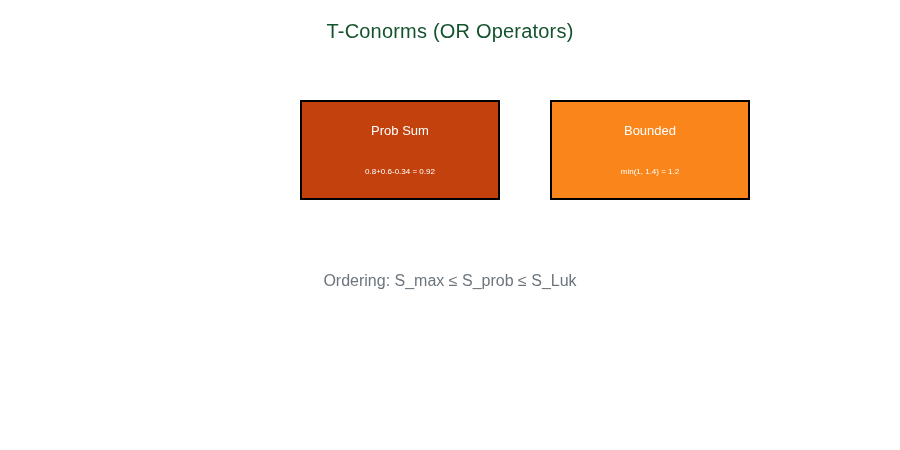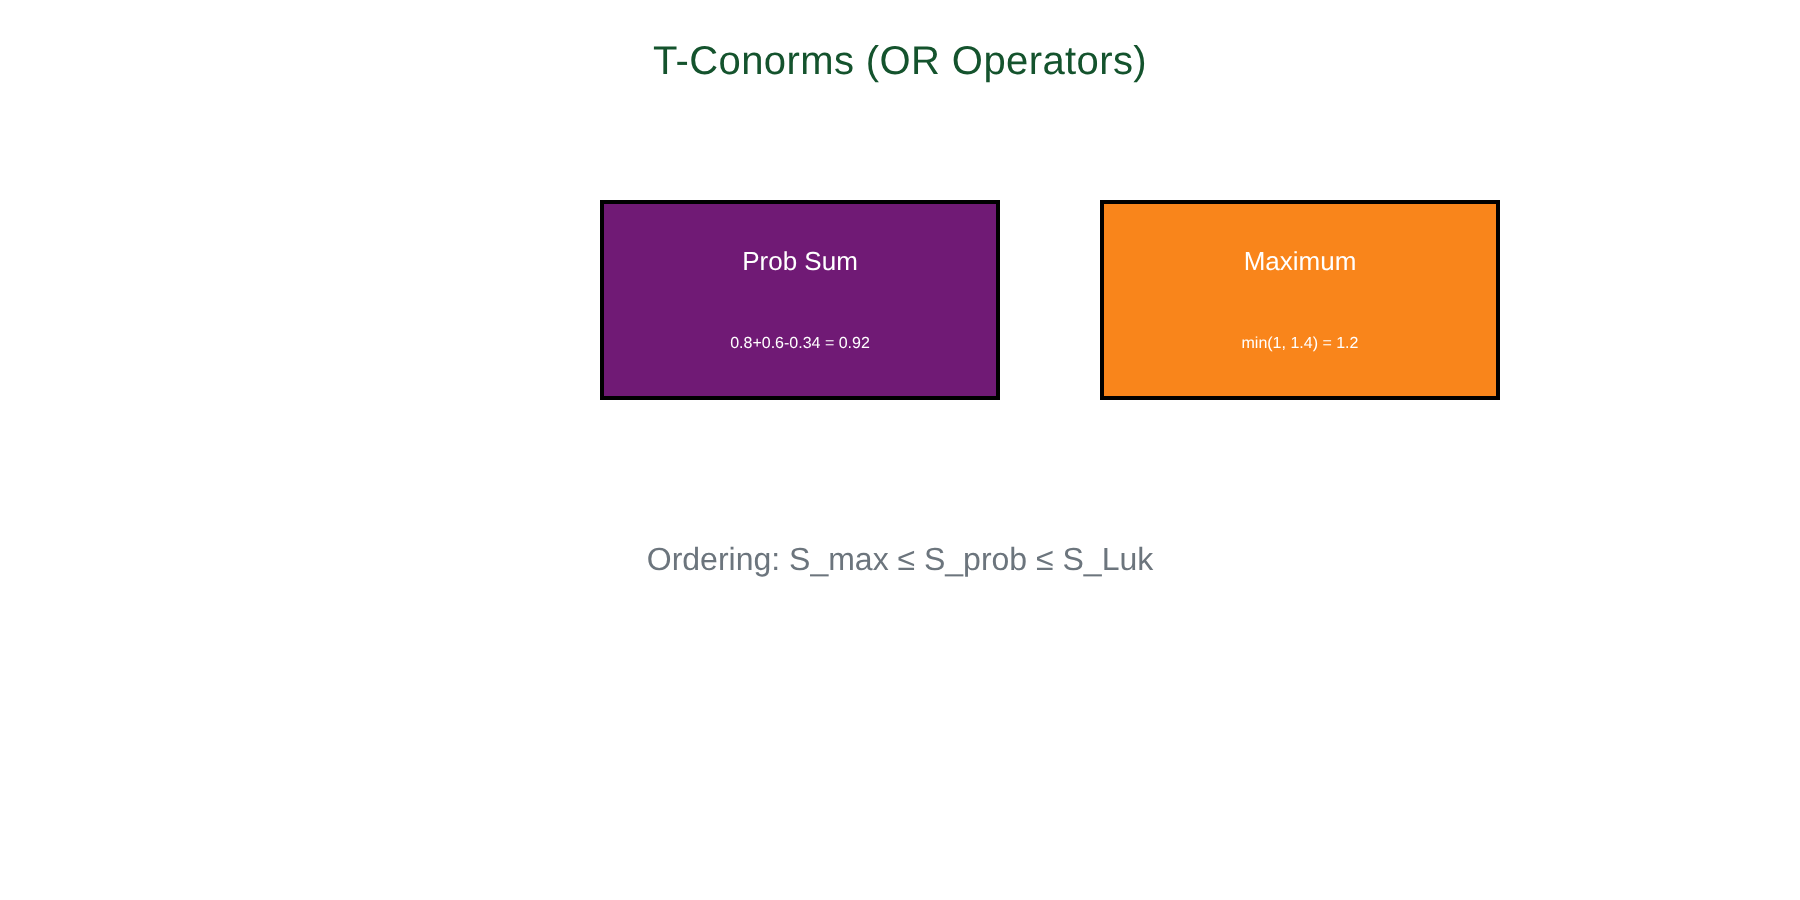--- a/index.html
+++ b/index.html
@@ -65,25 +65,25 @@
   }
 </style>
 </head>
 <body>
 
 <div class="canvas">
 
   <div class="fig-title">T-Conorms (OR Operators)</div>
 
 
-  <div class="op-box b1" style="background: #701a75;">
+  <div class="op-box b1" style="background: #c2410c;">
     <div class="op-label">Prob Sum</div>
     <div class="op-formula">0.8+0.6-0.34 = 0.92</div>
   </div>
 
   <div class="op-box b2" style="background: rgb(249, 133, 27);">
-    <div class="op-label">Maximum</div>
+    <div class="op-label">Bounded</div>
     <div class="op-formula">min(1, 1.4) = 1.2</div>
   </div>
 
   <div class="ordering-note">Ordering: S_max ≤ S_prob ≤ S_Luk</div>
 
 </div>
 
 </body></html>

